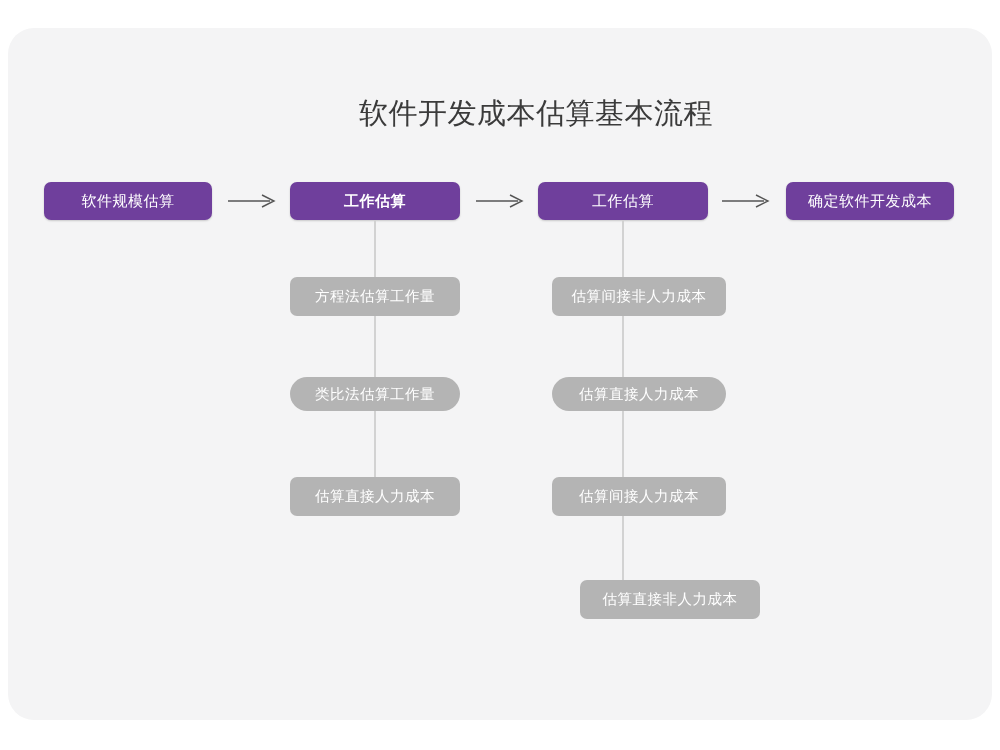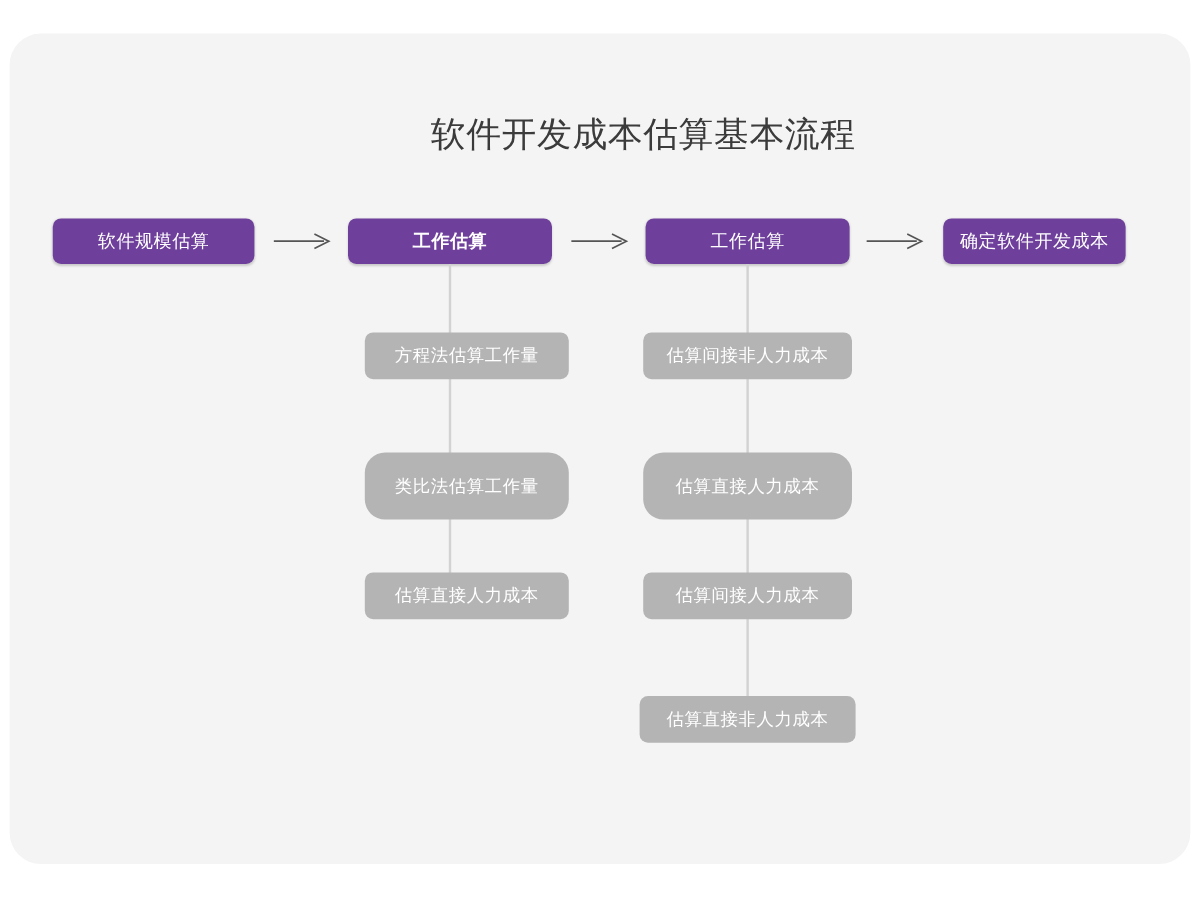--- a/index.html
+++ b/index.html
@@ -72,21 +72,21 @@
     font-size: 14.5px;
     letter-spacing: 0.5px;
   }
 
   
   .row-top { top: 182px; height: 38px; }
 
   #node-scale      { left: 44px;  width: 168px; }
   #node-effort     { left: 290px; width: 170px; font-weight: bold; }
   #node-cost       { left: 538px; width: 170px; }
-  #node-final      { left: 786px; width: 152px; }
+  #node-final      { left: 786px; width: 168px; }
 
   
   .arrow {
     position: absolute;
     top: 193px;
     width: 48px;
     height: 16px;
   }
   #arrow-1 { left: 228px; }
   #arrow-2 { left: 476px; }
@@ -96,27 +96,27 @@
   
   .connector {
     position: absolute;
     width: 2px;
     background: #d2d2d2;
   }
   #connector-effort { left: 374px; top: 220px; height: 260px; }
   #connector-cost   { left: 622px; top: 220px; height: 363px; }
 
   
-  .col-effort { left: 304px; width: 170px; }
-  .col-cost   { left: 536px; width: 174px; }
+  .col-effort { left: 290px; width: 170px; }
+  .col-cost   { left: 552px; width: 174px; }
 
   .sub-row-1 { top: 277px; height: 39px; }
-  .sub-row-2 { top: 377px; height: 56px; border-radius: 17px; }
+  .sub-row-2 { top: 377px; height: 34px; border-radius: 17px; }
   .sub-row-3 { top: 477px; height: 39px; }
-  .sub-row-4 { top: 580px; height: 39px; }
+  .sub-row-4 { top: 580px; height: 39px; margin-left: 47px; }
 
   #node-sub-cost-4 { left: 533px; width: 180px; }
 </style>
 </head>
 <body>
 
 <div id="canvas">
 
   <div id="card"></div>
 

